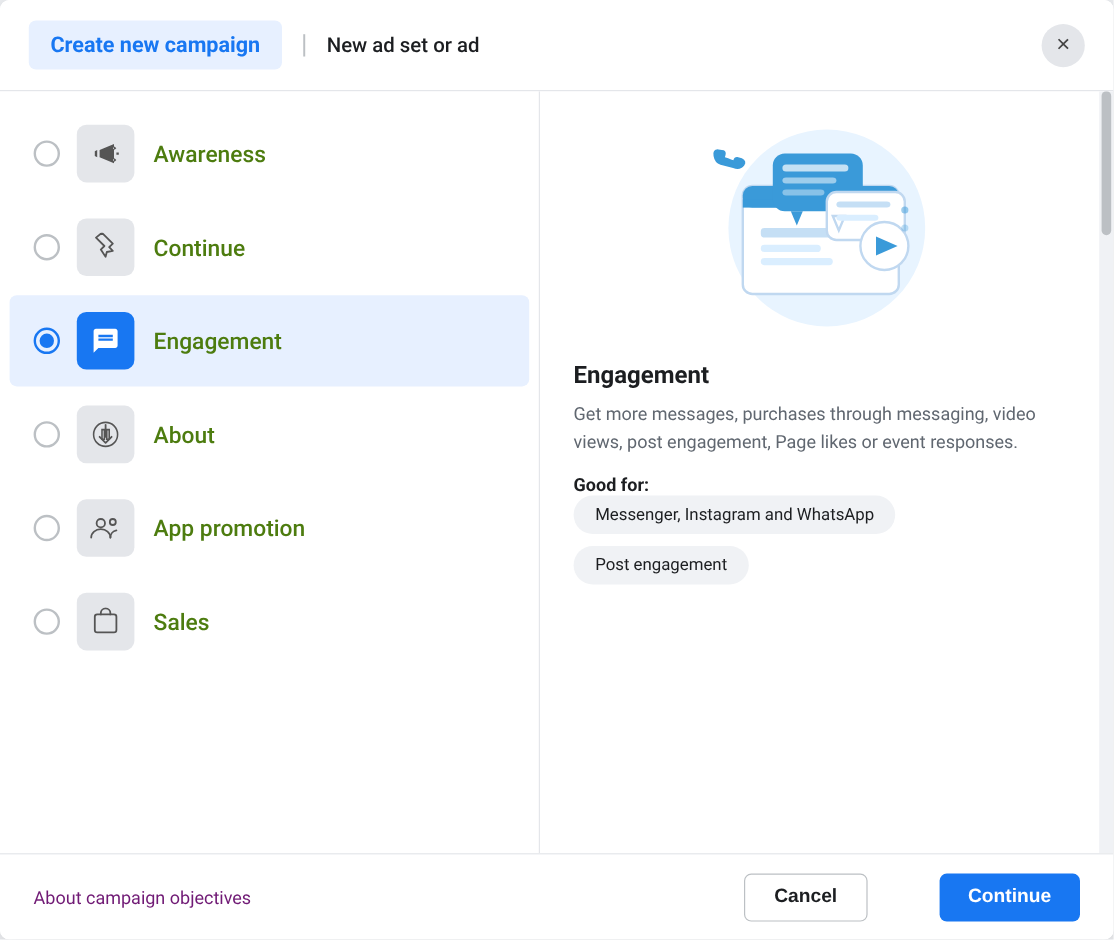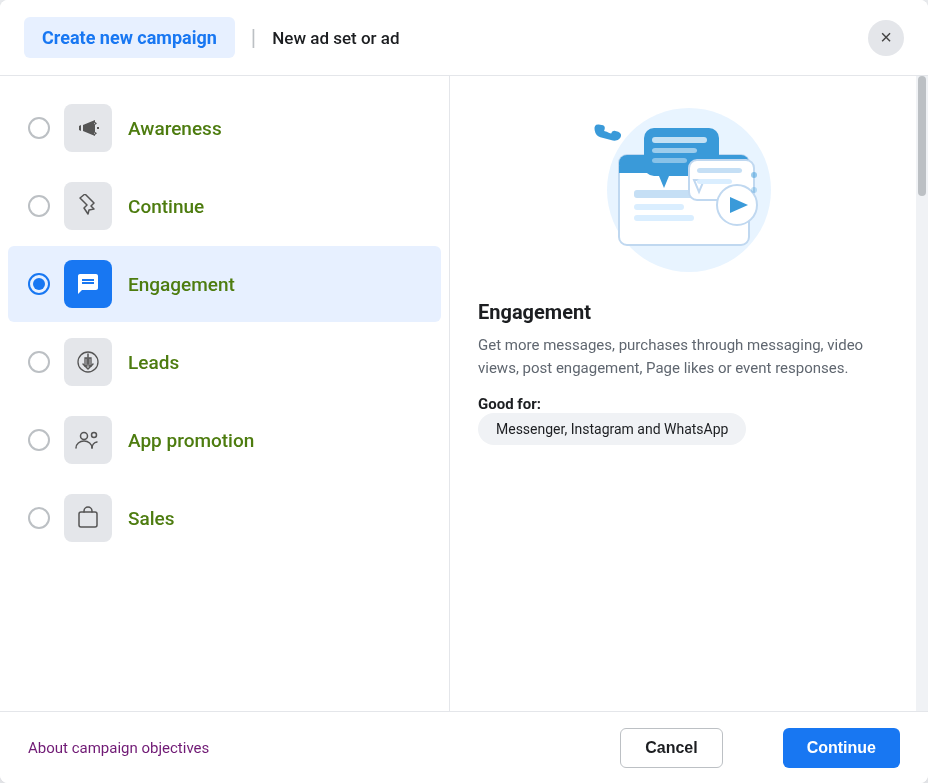--- a/index.html
+++ b/index.html
@@ -303,21 +303,21 @@
 
       <div class="option-row">
         <div class="radio"></div>
         <div class="icon-box">
           <svg width="24" height="24" viewBox="0 0 24 24" fill="none" xmlns="http://www.w3.org/2000/svg">
             <path d="M12 2C6.48 2 2 6.48 2 12s4.48 10 10 10 10-4.48 10-10S17.52 2 12 2zm-1 14H9V8h2v8zm4 0h-2V8h2v8z" fill="none" stroke="#555" stroke-width="1.3"></path>
             <path d="M7 14l5 5 5-5" fill="none" stroke="#555" stroke-width="1.5" stroke-linecap="round" stroke-linejoin="round"></path>
             <path d="M12 4v10" stroke="#555" stroke-width="1.5" stroke-linecap="round"></path>
           </svg>
         </div>
-        <span class="option-label">Leads</span>
+        <span class="option-label">About</span>
       </div>
 
       <div class="option-row">
         <div class="radio"></div>
         <div class="icon-box">
           <svg width="28" height="24" viewBox="0 0 28 24" fill="none" xmlns="http://www.w3.org/2000/svg">
             <circle cx="10" cy="8" r="3.5" stroke="#555" stroke-width="1.5"></circle>
             <path d="M2 20c0-4 3.6-7 8-7s8 3 8 7" stroke="#555" stroke-width="1.5" stroke-linecap="round"></path>
             <circle cx="20" cy="7" r="2.5" stroke="#555" stroke-width="1.5"></circle>
             <path d="M18 20c0-3 2.2-5.5 5-6" stroke="#555" stroke-width="1.5" stroke-linecap="round"></path>
@@ -377,20 +377,21 @@
             <circle cx="165" cy="75" r="3" fill="#3a9ad9" opacity="0.5"></circle>
             <circle cx="165" cy="90" r="3" fill="#3a9ad9" opacity="0.3"></circle>
           </svg>
         </div>
 
         <div class="engagement-title">Engagement</div>
         <div class="engagement-desc">Get more messages, purchases through messaging, video views, post engagement, Page likes or event responses.</div>
         <div class="good-for-label">Good for:</div>
         <div class="tag-list">
           <span class="tag">Messenger, Instagram and WhatsApp</span>
+          <span class="tag">Post engagement</span>
         </div>
       </div>
 
       <div class="scrollbar-track">
         <div class="scrollbar-thumb"></div>
       </div>
     </div>
   </div>
 
   <div class="modal-footer">

